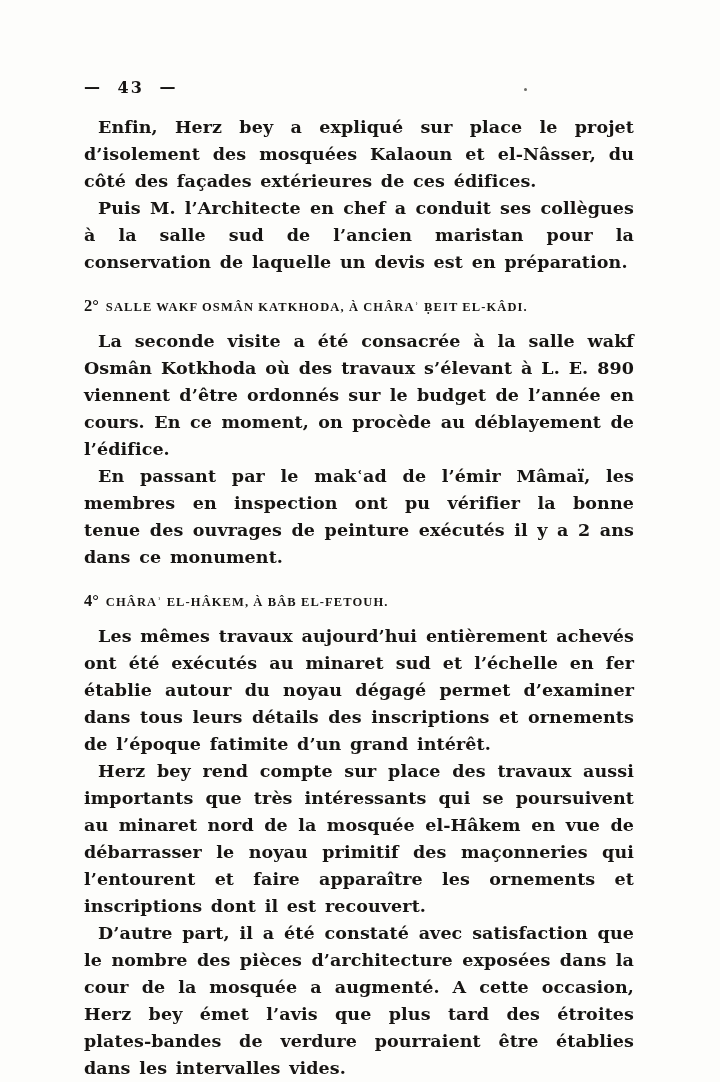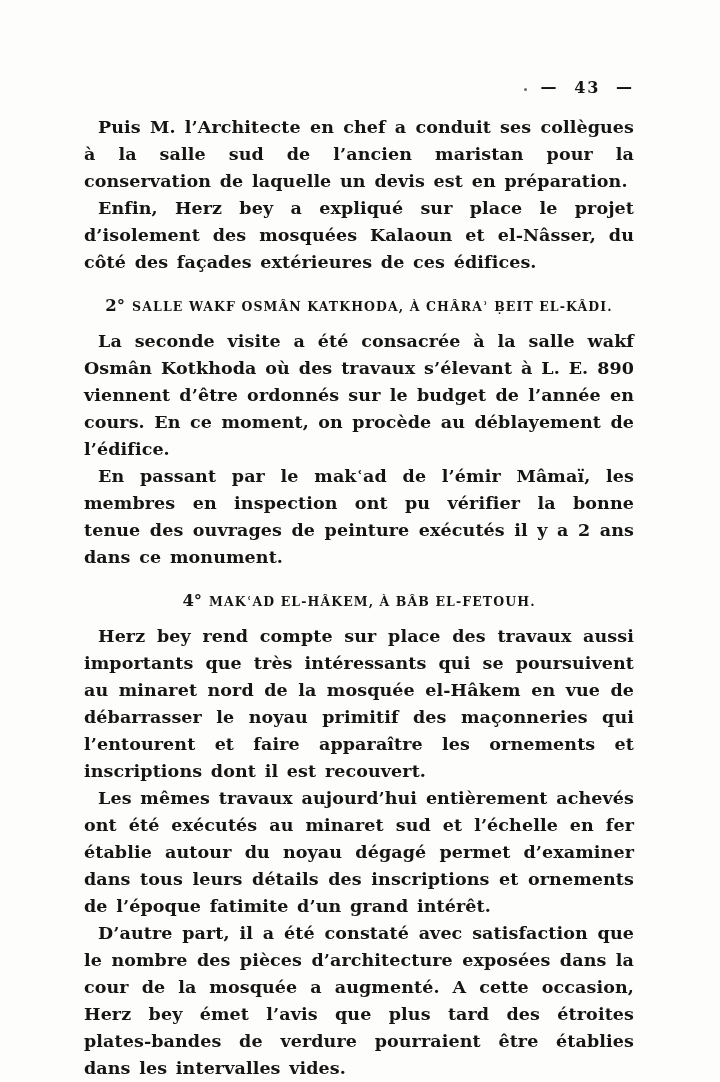--- a/index.html
+++ b/index.html
@@ -16,44 +16,45 @@
   }
   .doc-page {
     position: relative;
     box-sizing: border-box;
     width: 720px;
     height: 1082px;
     padding: 78px 86px 0 84px;
     background: #fdfdfb;
   }
   .page-number {
-    text-align: right;
+    text-align: left;
     font-weight: bold;
     font-size: 16px;
     letter-spacing: 2px;
     line-height: 20px;
     margin: 0 0 16px 0;
     word-spacing: 8px;
   }
   .para {
     margin: 0;
     text-align: justify;
     text-indent: 14px;
     font-weight: bold;
     font-size: 17.5px;
     line-height: 27px;
     word-spacing: 2.5px;
     letter-spacing: 0.1px;
   }
   .section-heading {
     margin: 17px 0 11px 0;
-    text-align: center;
+    text-align: left;
     font-weight: bold;
     line-height: 20px;
     white-space: nowrap;
+    font-family: Liberation Serif, serif;
   }
   .section-heading .hnum {
     font-size: 16.5px;
     margin-right: 7px;
   }
   .section-heading .htext {
     font-size: 12.5px;
     letter-spacing: 1.1px;
   }
   .scan-speck {
@@ -68,36 +69,36 @@
 </style>
 </head>
 <body>
 
 <div class="doc-page">
 
   <div class="page-number">— 43 —</div>
 
   <div class="scan-speck"></div>
 
+  <p class="para">Enfin, Herz bey a expliqué sur place le projet d’isolement des mosquées Kalaoun et el-Nâsser, du côté des façades extérieures de ces édifices.</p>
+
   <p class="para">Puis M. l’Architecte en chef a conduit ses collègues à la salle sud de l’ancien maristan pour la conservation de laquelle un devis est en préparation.</p>
-
-  <p class="para">Enfin, Herz bey a expliqué sur place le projet d’isolement des mosquées Kalaoun et el-Nâsser, du côté des façades extérieures de ces édifices.</p>
 
   <h2 class="section-heading">
     <span class="hnum">2°</span><span class="htext">SALLE WAKF OSMÂN KATKHODA, À CHÂRAʾ ḄEIT EL-KÂDI.</span>
   </h2>
 
   <p class="para">La seconde visite a été consacrée à la salle wakf Osmân Kotkhoda où des travaux s’élevant à L. E. 890 viennent d’être ordonnés sur le budget de l’année en cours. En ce moment, on procède au déblayement de l’édifice.</p>
 
 
   <p class="para">En passant par le makʿad de l’émir Mâmaï, les membres en inspection ont pu vérifier la bonne tenue des ouvrages de peinture exécutés il y a 2 ans dans ce monument.</p>
 
   <h2 class="section-heading">
-    <span class="hnum">4°</span><span class="htext">MAKʿAD EL-HÂKEM, À BÂB EL-FETOUH.</span>
+    <span class="hnum">4°</span><span class="htext">CHÂRAʾ EL-HÂKEM, À BÂB EL-FETOUH.</span>
   </h2>
 
+  <p class="para">Les mêmes travaux aujourd’hui entièrement achevés ont été exécutés au minaret sud et l’échelle en fer établie autour du noyau dégagé permet d’examiner dans tous leurs détails des inscriptions et ornements de l’époque fatimite d’un grand intérêt.</p>
+
   <p class="para">Herz bey rend compte sur place des travaux aussi importants que très intéressants qui se poursuivent au minaret nord de la mosquée el-Hâkem en vue de débarrasser le noyau primitif des maçonneries qui l’entourent et faire apparaître les ornements et inscriptions dont il est recouvert.</p>
-
-  <p class="para">Les mêmes travaux aujourd’hui entièrement achevés ont été exécutés au minaret sud et l’échelle en fer établie autour du noyau dégagé permet d’examiner dans tous leurs détails des inscriptions et ornements de l’époque fatimite d’un grand intérêt.</p>
 
   <p class="para">D’autre part, il a été constaté avec satisfaction que le nombre des pièces d’architecture exposées dans la cour de la mosquée a augmenté. A cette occasion, Herz bey émet l’avis que plus tard des étroites plates-bandes de verdure pourraient être établies dans les intervalles vides.</p>
 
 </div>
 
 </body></html>

